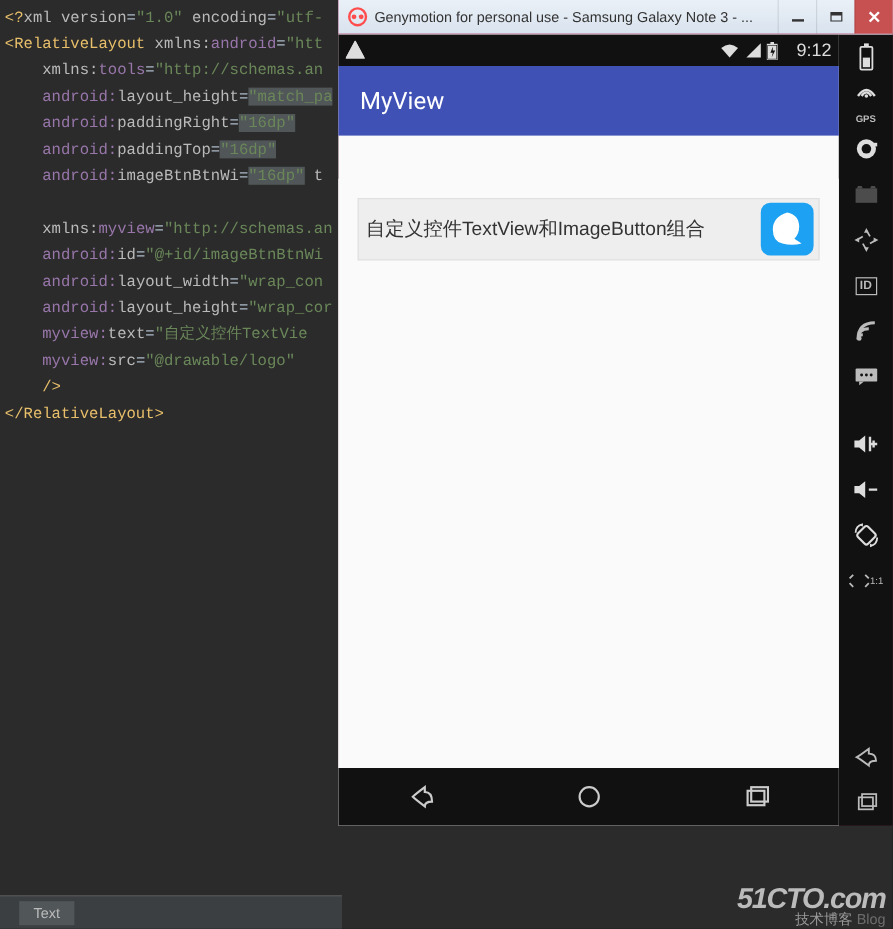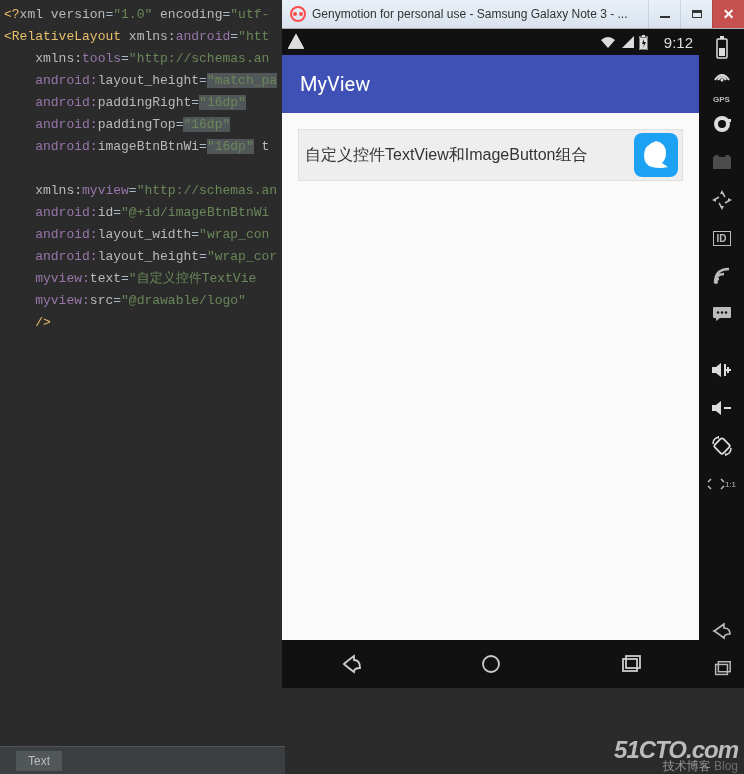--- a/index.html
+++ b/index.html
@@ -139,20 +139,21 @@
   padding-left: 18px;
   font-family: Roboto, sans-serif;
   font-size: 20px;
 }
 
 .app-content {
   flex: 1;
   background: #fafafa;
   padding: 16px;
   position: relative;
+  margin-top: 36px;
 }
 .custom-widget {
   background: #eee;
   height: 52px;
   display: flex;
   align-items: center;
   padding-left: 6px;
   border: 1px solid #e0e0e0;
 }
 .custom-widget .text {
@@ -251,20 +252,21 @@
       <div class="line"><span>    </span><span class="c-attr-ns">android:</span><span class="c-attr">paddingTop</span><span class="c-eq">=</span><span class="c-str hl">"16dp"</span></div>
       <div class="line"><span>    </span><span class="c-attr-ns">android:</span><span class="c-attr">imageBtnBtnWi</span><span class="c-eq">=</span><span class="c-str hl">"16dp"</span><span class="c-attr"> t</span></div>
       <div class="line"><span> </span></div>
       <div class="line"><span>    </span><span class="c-attr">xmlns:</span><span class="c-attr-ns">myview</span><span class="c-eq">=</span><span class="c-str">"http://schemas.an</span></div>
       <div class="line"><span>    </span><span class="c-attr-ns">android:</span><span class="c-attr">id</span><span class="c-eq">=</span><span class="c-str">"@+id/imageBtnBtnWi</span></div>
       <div class="line"><span>    </span><span class="c-attr-ns">android:</span><span class="c-attr">layout_width</span><span class="c-eq">=</span><span class="c-str">"wrap_con</span></div>
       <div class="line"><span>    </span><span class="c-attr-ns">android:</span><span class="c-attr">layout_height</span><span class="c-eq">=</span><span class="c-str">"wrap_cor</span></div>
       <div class="line"><span>    </span><span class="c-attr-ns">myview:</span><span class="c-attr">text</span><span class="c-eq">=</span><span class="c-str">"自定义控件TextVie</span></div>
       <div class="line"><span>    </span><span class="c-attr-ns">myview:</span><span class="c-attr">src</span><span class="c-eq">=</span><span class="c-str">"@drawable/logo"</span></div>
       <div class="line"><span class="c-tag">    /&gt;</span></div>
+      <div class="line"><span class="c-tag">&lt;/</span><span class="c-tag">RelativeLayout</span><span class="c-tag">&gt;</span></div>
     </div>
 </div>
 <div class="editor-bottom">
   <div class="tab">Text</div>
 </div>
 
 <div class="emulator">
 
   <div class="titlebar">
     <div class="icon"></div>

